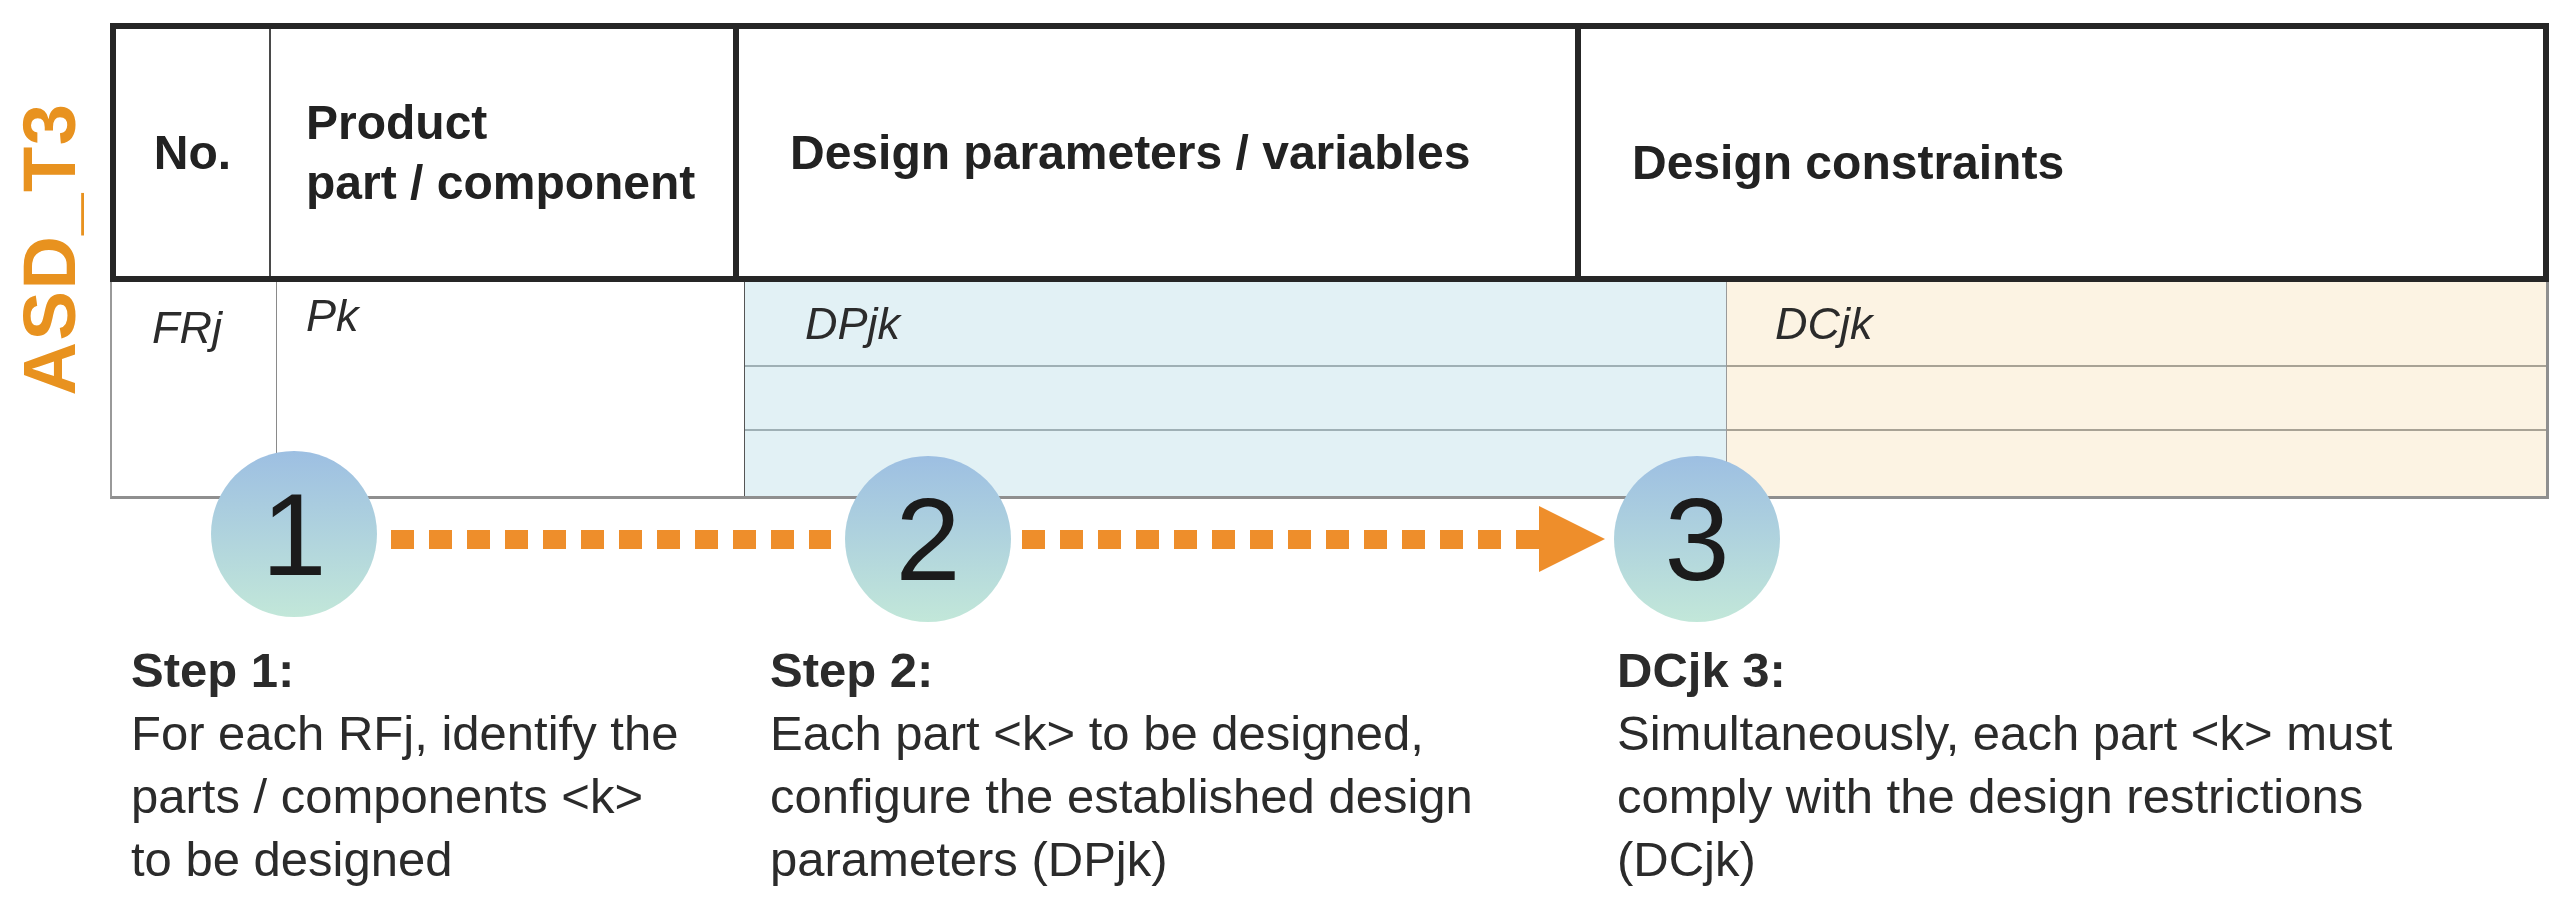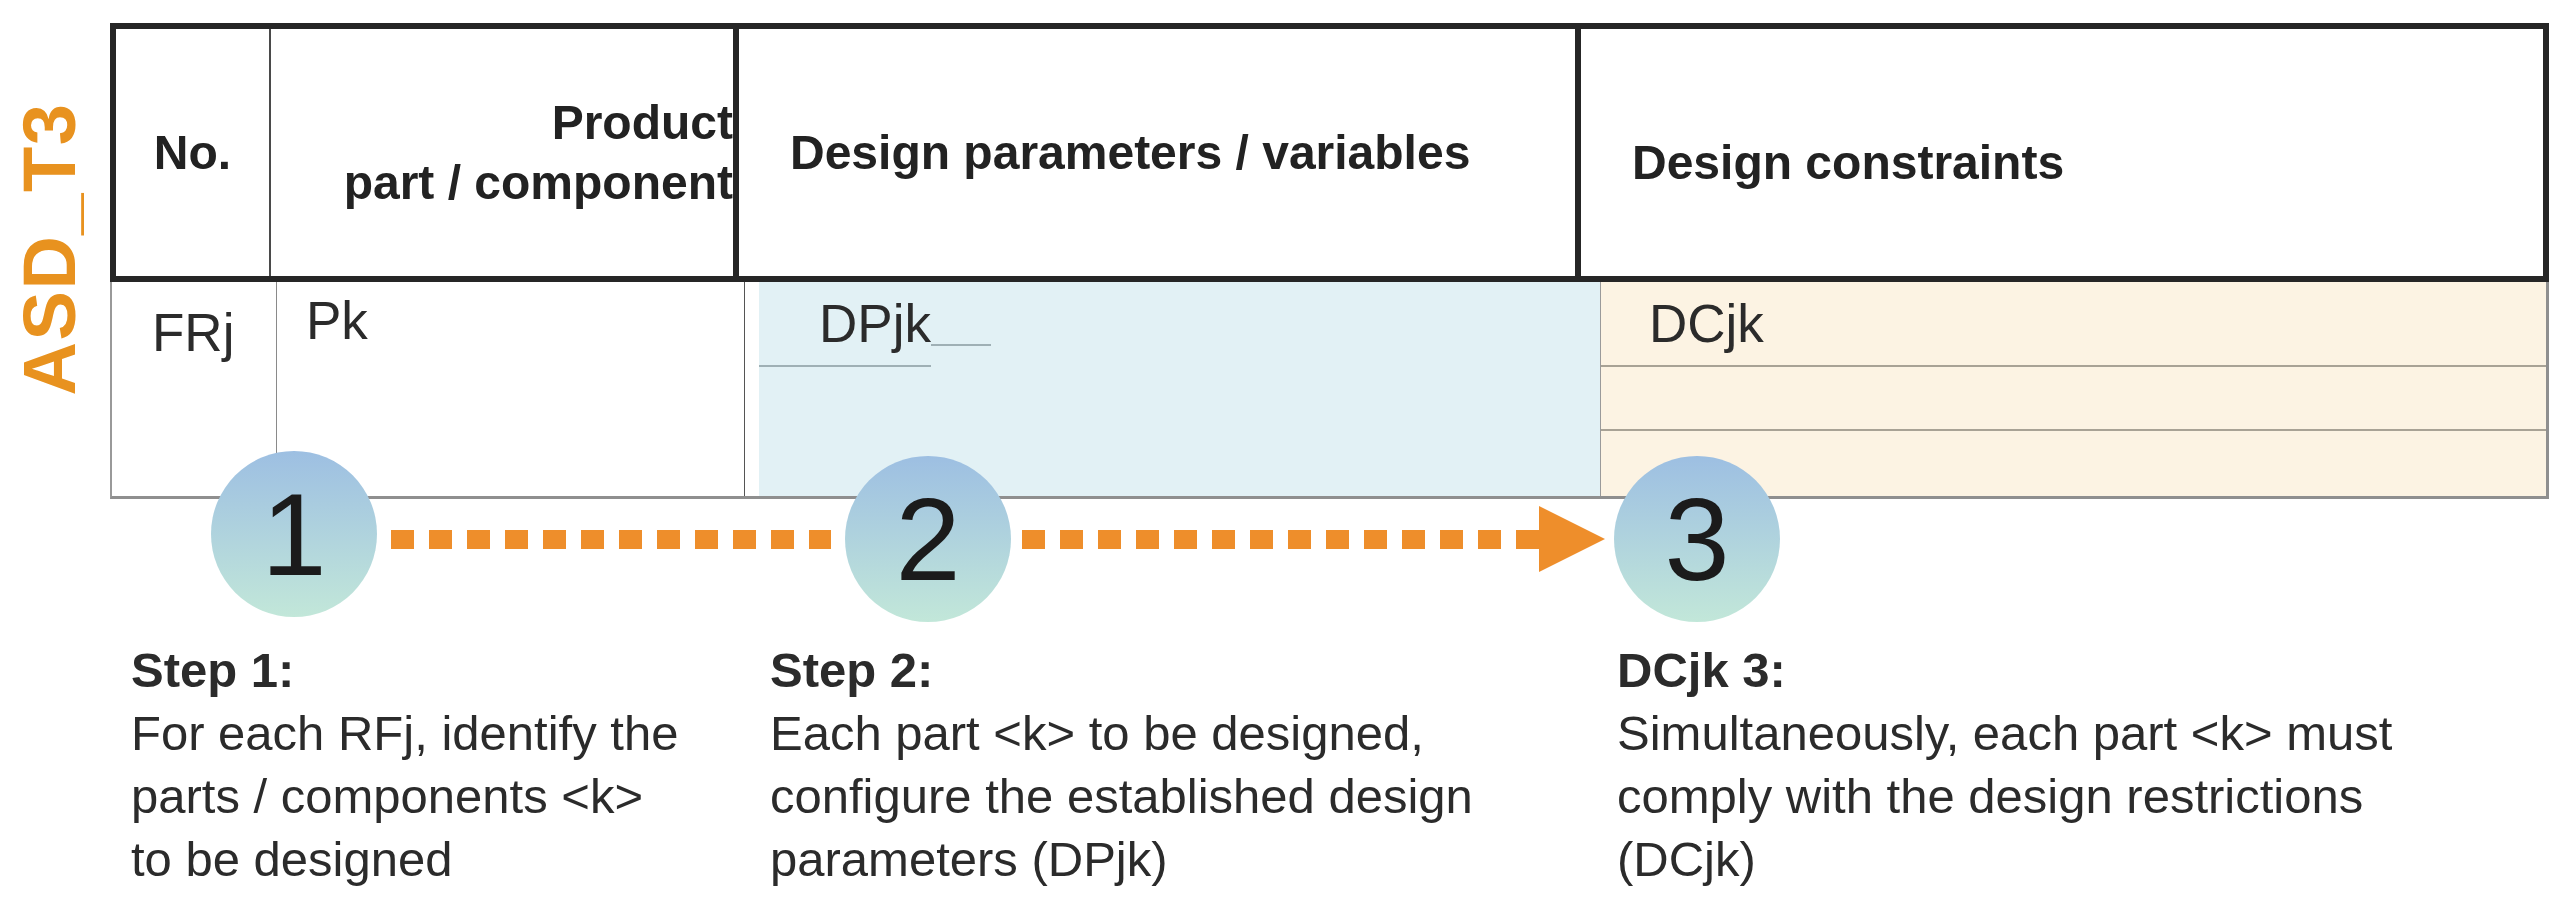--- a/index.html
+++ b/index.html
@@ -32,37 +32,37 @@
 
   
   .tbl-header{
     position:absolute;left:110px;top:23px;width:2439px;height:259px;
     border:6.2px solid var(--thick);
     display:flex;background:#fff;z-index:1;
   }
   .th{display:flex;flex-direction:column;justify-content:center;
       font-weight:bold;font-size:48px;line-height:60px;color:var(--ink);}
   .th-no{width:155px;border-right:2.3px solid #4A4A4A;text-align:center;}
-  .th-part{width:468px;border-right:6.2px solid var(--thick);padding-left:35px;text-align:right;}
+  .th-part{width:468px;border-right:6.2px solid var(--thick);padding-left:35px;}
   .th-dp{width:842px;border-right:6.2px solid var(--thick);padding-left:51px;}
   .th-dc{flex:1;padding-left:51px;margin-top:20px;}
 
   
   .tbl-body{
     position:absolute;left:110px;top:282px;width:2439px;height:217px;
     border-left:2.3px solid #999999;
     border-right:3.8px solid var(--thin_gray);
     border-bottom:3.8px solid var(--thin_gray);
     display:flex;background:#fff;z-index:1;
   }
-  .td{font-size:53px;color:var(--body_ink);}
+  .td{font-size:45px;color:var(--body_ink);font-style:italic;}
   .td-no{width:165px;border-right:1.5px solid #8A8A8A;padding:20px 0 0 40px;}
   .td-part{width:468px;border-right:1.5px solid #555555;padding:8px 0 0 29px;}
-  .td-dp{width:842px;border-right:1.5px solid #9A9A9A;background:var(--dp_cell_bg);
-         display:flex;flex-direction:row;margin-left:14px;}
+  .td-dp{width:982px;border-right:1.5px solid #9A9A9A;background:var(--dp_cell_bg);
+         display:flex;flex-direction:column;}
   .td-dc{flex:1;background:var(--dc_cell_bg);display:flex;flex-direction:column;}
   .subrow{display:flex;align-items:center;}
   .sr1{height:85px;border-bottom:2.3px solid #9FB0B5;}
   .sr2{height:64px;border-bottom:2.3px solid #9FB0B5;}
   .sr3{flex:1;}
   .td-dc .sr1,.td-dc .sr2{border-bottom-color:#A8A295;}
   .td-dp .subrow{padding-left:60px;}
   .td-dc .subrow{padding-left:48px;}
 
   

